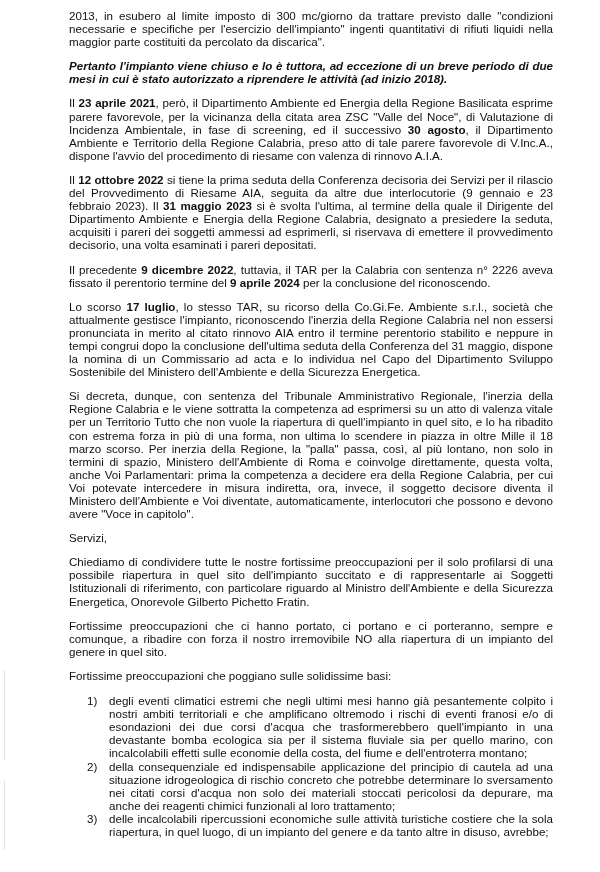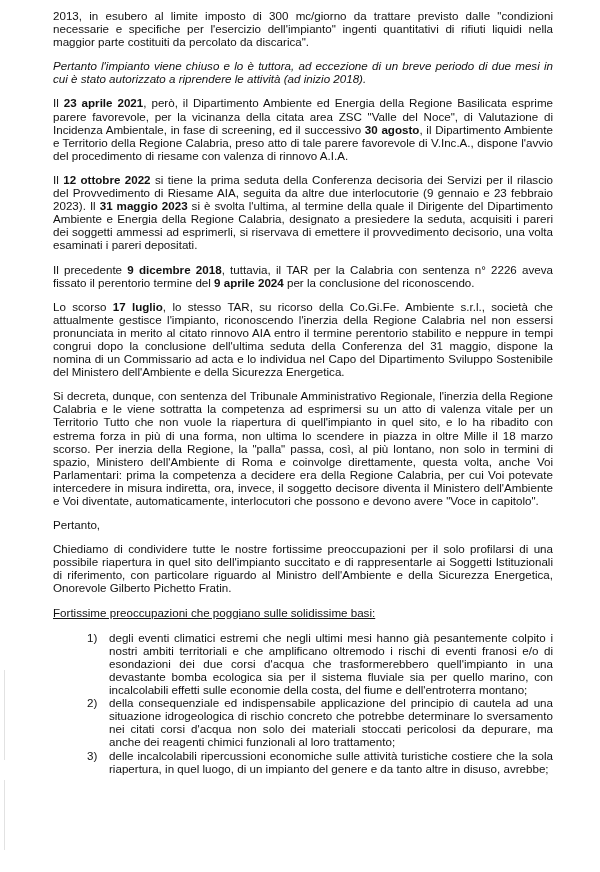--- a/index.html
+++ b/index.html
@@ -3,22 +3,22 @@
 <meta charset="utf-8">
 <style>
   html, body { margin: 0; padding: 0; background: #ffffff; }
   body { width: 600px; height: 872px; overflow: hidden; position: relative; }
   .page {
     position: absolute; left: 53px; top: 9px; width: 500px;
     font-family: "Liberation Sans", sans-serif;
     font-size: 11.6px; line-height: 13.1px; color: #111;
     text-align: justify;
   }
-  p { margin: 0 0 11px 0; }
-  .bi { font-weight: normal; font-style: italic; }
+  p { margin: 0 0 11px 16px; }
+  .bi { font-weight: bold; font-style: italic; }
   .b { font-weight: normal; }
   ol { margin: 0; padding: 0 0 0 34px; list-style: none; }
   ol li { position: relative; margin: 0; padding-left: 22px; }
   ol li .num { position: absolute; left: 0; top: 0; }
   .scan-edge { position:absolute; left:4px; width:1px; background:#e2e2e2; }
 </style>
 </head>
 <body>
 
 <div class="scan-edge" style="top:670px;height:90px;"></div>
@@ -26,31 +26,32 @@
 
 <div class="page">
   <p>2013, in esubero al limite imposto di 300 mc/giorno da trattare previsto dalle "condizioni necessarie e specifiche per l'esercizio dell'impianto" ingenti quantitativi di rifiuti liquidi nella maggior parte costituiti da percolato da discarica".</p>
 
   <p class="bi">Pertanto l'impianto viene chiuso e lo è tuttora, ad eccezione di un breve periodo di due mesi in cui è stato autorizzato a riprendere le attività (ad inizio 2018).</p>
 
   <p><span>Il </span><b>23 aprile 2021</b><span>, però, il Dipartimento Ambiente ed Energia della Regione Basilicata esprime parere favorevole, per la vicinanza della citata area ZSC "Valle del Noce", di Valutazione di Incidenza Ambientale, in fase di screening, ed il successivo </span><b>30 agosto</b><span>, il Dipartimento Ambiente e Territorio della Regione Calabria, preso atto di tale parere favorevole di V.Inc.A., dispone l'avvio del procedimento di riesame con valenza di rinnovo A.I.A.</span></p>
 
   <p><span>Il </span><b>12 ottobre 2022</b><span> si tiene la prima seduta della Conferenza decisoria dei Servizi per il rilascio del Provvedimento di Riesame AIA, seguita da altre due interlocutorie (9 gennaio e 23 febbraio 2023). Il </span><b>31 maggio 2023</b><span> si è svolta l'ultima, al termine della quale il Dirigente del Dipartimento Ambiente e Energia della Regione Calabria, designato a presiedere la seduta, acquisiti i pareri dei soggetti ammessi ad esprimerli, si riservava di emettere il provvedimento decisorio, una volta esaminati i pareri depositati.</span></p>
 
-  <p><span>Il precedente </span><b>9 dicembre 2018</b><span>, tuttavia, il TAR per la Calabria con sentenza n° 2226 aveva fissato il perentorio termine del </span><b>9 aprile 2024</b><span> per la conclusione del riconoscendo.</span></p>
+  <p><span>Il precedente </span><b>9 dicembre 2022</b><span>, tuttavia, il TAR per la Calabria con sentenza n° 2226 aveva fissato il perentorio termine del </span><b>9 aprile 2024</b><span> per la conclusione del riconoscendo.</span></p>
 
   <p><span>Lo scorso </span><b>17 luglio</b><span>, lo stesso TAR, su ricorso della Co.Gi.Fe. Ambiente s.r.l., società che attualmente gestisce l'impianto, riconoscendo l'inerzia della Regione Calabria nel non essersi pronunciata in merito al citato rinnovo AIA entro il termine perentorio stabilito e neppure in tempi congrui dopo la conclusione dell'ultima seduta della Conferenza del 31 maggio, dispone la nomina di un Commissario ad acta e lo individua nel Capo del Dipartimento Sviluppo Sostenibile del Ministero dell'Ambiente e della Sicurezza Energetica.</span></p>
 
   <p>Si decreta, dunque, con sentenza del Tribunale Amministrativo Regionale, l'inerzia della Regione Calabria e le viene sottratta la competenza ad esprimersi su un atto di valenza vitale per un Territorio Tutto che non vuole la riapertura di quell'impianto in quel sito, e lo ha ribadito con estrema forza in più di una forma, non ultima lo scendere in piazza in oltre Mille il 18 marzo scorso. Per inerzia della Regione, la "palla" passa, così, al più lontano, non solo in termini di spazio, Ministero dell'Ambiente di Roma e coinvolge direttamente, questa volta, anche Voi Parlamentari: prima la competenza a decidere era della Regione Calabria, per cui Voi potevate intercedere in misura indiretta, ora, invece, il soggetto decisore diventa il Ministero dell'Ambiente e Voi diventate, automaticamente, interlocutori che possono e devono avere "Voce in capitolo".</p>
 
-  <p>Pertanto,</p>
+  <p>Servizi,</p>
 
   <p class="b">Chiediamo di condividere tutte le nostre fortissime preoccupazioni per il solo profilarsi di una possibile riapertura in quel sito dell'impianto succitato e di rappresentarle ai Soggetti Istituzionali di riferimento, con particolare riguardo al Ministro dell'Ambiente e della Sicurezza Energetica, Onorevole Gilberto Pichetto Fratin.</p>
 
+  <p>Fortissime preoccupazioni che ci hanno portato, ci portano e ci porteranno, sempre e comunque, a ribadire con forza il nostro irremovibile NO alla riapertura di un impianto del genere in quel sito.</p>
 
-  <p style="margin-bottom:12px;text-decoration:underline;">Fortissime preoccupazioni che poggiano sulle solidissime basi:</p>
+  <p style="margin-bottom:12px;">Fortissime preoccupazioni che poggiano sulle solidissime basi:</p>
 
   <ol>
     <li><span class="num">1)</span><span>degli eventi climatici estremi che negli ultimi mesi hanno già pesantemente colpito i nostri ambiti territoriali e che amplificano oltremodo i rischi di eventi franosi e/o di esondazioni dei due corsi d'acqua che trasformerebbero quell'impianto in una devastante bomba ecologica sia per il sistema fluviale sia per quello marino, con incalcolabili effetti sulle economie della costa, del fiume e dell'entroterra montano;</span></li>
     <li><span class="num">2)</span><span>della consequenziale ed indispensabile applicazione del principio di cautela ad una situazione idrogeologica di rischio concreto che potrebbe determinare lo sversamento nei citati corsi d'acqua non solo dei materiali stoccati pericolosi da depurare, ma anche dei reagenti chimici funzionali al loro trattamento;</span></li>
     <li><span class="num">3)</span><span>delle incalcolabili ripercussioni economiche sulle attività turistiche costiere che la sola riapertura, in quel luogo, di un impianto del genere e da tanto altre in disuso, avrebbe;</span></li>
   </ol>
 </div>
 
 </body></html>

